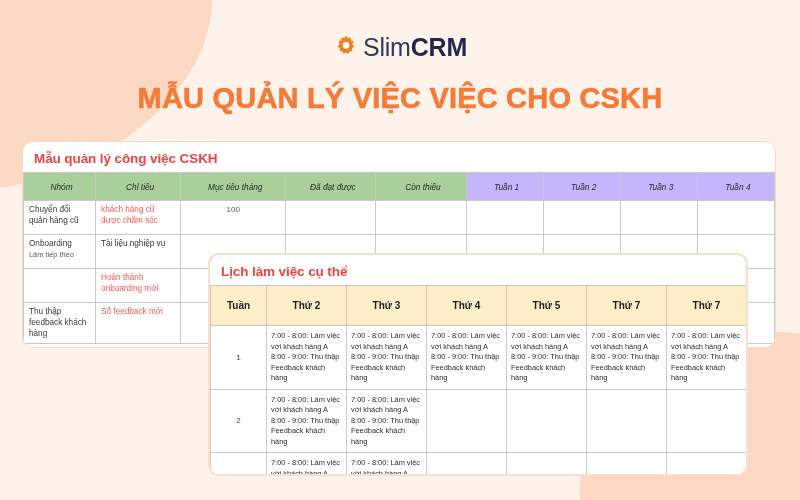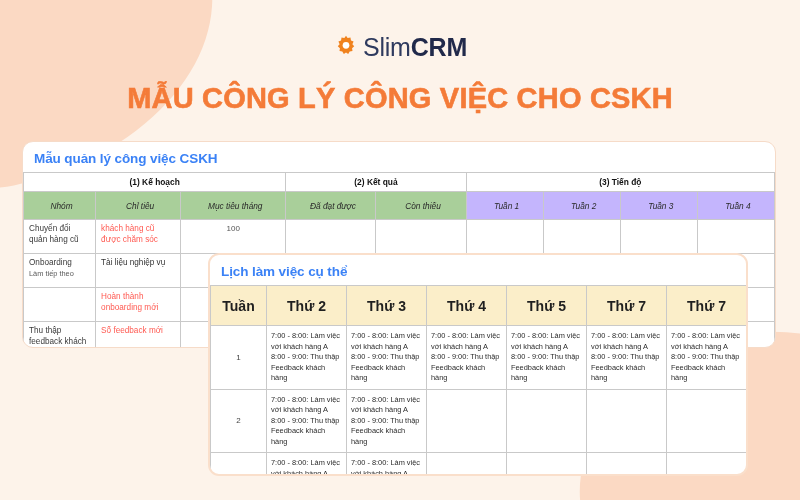--- a/index.html
+++ b/index.html
@@ -45,21 +45,21 @@
   .card{
     position:absolute;background:#ffffff;
     border:1px solid #f6dbc8;border-radius:11px;
     box-sizing:border-box;overflow:hidden;
   }
   .card-plan{left:22px;top:141px;width:754px;height:207px;}
   .card-sched{left:208px;top:253px;width:540px;height:223px;z-index:5;
     border:2px solid #fadfcb;}
 
   .card-title{
-    font-size:13.5px;font-weight:bold;color:#3b82f6;
+    font-size:13.5px;font-weight:bold;color:#ef4444;
     padding:9px 0 6px 11px;letter-spacing:-0.1px;white-space:nowrap;
   }
 
   table{border-collapse:collapse;table-layout:fixed;width:100%;}
   td,th{
     border:1px solid #c9c9c9;box-sizing:border-box;
     font-weight:normal;vertical-align:top;
   }
 
   
@@ -77,62 +77,57 @@
   .t-plan td.body{height:34px;padding:4px 5px;line-height:1.32;}
   .t-plan .nm{color:#3a3a3a;}
   .t-plan .nm small{display:block;font-size:7.4px;color:#5a5a5a;}
   .t-plan .red{color:#ff5a52;}
   .t-plan .num{text-align:center;color:#555;font-size:8px;padding-top:18px;}
 
   
   .t-sched{font-size:7.4px;color:#2b2b2b;}
   .t-sched th{
     background:#fbeec9;height:40px;vertical-align:middle;text-align:center;
-    font-weight:bold;font-size:14px;color:#1f1f1f;border:1px solid #c9c9c9;
+    font-weight:bold;font-size:10px;color:#1f1f1f;border:1px solid #c9c9c9;
   }
   .t-sched td{height:52px;padding:5px 4px;line-height:1.42;margin-top:36px;}
   .t-sched td.wk{text-align:center;vertical-align:middle;font-size:8px;color:#444;}
 </style>
 </head>
 <body>
 
 <div class="blob blob-tl"></div>
 <div class="blob blob-br"></div>
 
 <div class="logo-wrap">
   <svg class="gear-icon" viewBox="0 0 24 24">
     <path fill="#f0821e" d="M12 1.6l1.5 2.2 2.6-.5.5 2.6 2.4 1.1-1.1 2.4 1.7 2-2 1.7.4 2.6-2.6.4-1.4 2.3L12 17l-2 1.4-1.4-2.3-2.6-.4.4-2.6-2-1.7 1.7-2-1.1-2.4 2.4-1.1.5-2.6 2.6.5z"></path>
     <circle cx="12" cy="10.4" r="3.1" fill="#ffffff"></circle>
   </svg>
   <div class="logo-text"><span>Slim</span><b>CRM</b></div>
 </div>
 
-<div class="page-title">MẪU CÔNG LÝ CÔNG VIỆC CHO CSKH</div>
+<div class="page-title">MẪU QUẢN LÝ VIỆC VIỆC CHO CSKH</div>
 
 <div class="card card-plan">
   <div class="card-title">Mẫu quản lý công việc CSKH</div>
   <table class="t-plan">
     <colgroup>
       <col style="width:72px">
         <col style="width:85px">
         <col style="width:105px">
       <col style="width:90px">
         <col style="width:90px">
       <col style="width:77px">
         <col style="width:77px">
         <col style="width:77px">
         <col style="width:77px">
     </colgroup>
     <thead>
       <tr>
-          <th class="grp" colspan="3">(1) Kế hoạch</th>
-          <th class="grp" colspan="2">(2) Kết quả</th>
-          <th class="grp" colspan="4">(3) Tiến độ</th>
-        </tr>
-      <tr>
           <th class="sub g1">Nhóm</th>
           <th class="sub g1">Chỉ tiêu</th>
           <th class="sub g1">Mục tiêu tháng</th>
           <th class="sub g1">Đã đạt được</th>
           <th class="sub g1">Còn thiếu</th>
           <th class="sub g2">Tuần 1</th>
           <th class="sub g2">Tuần 2</th>
           <th class="sub g2">Tuần 3</th>
           <th class="sub g2">Tuần 4</th>
         </tr>

